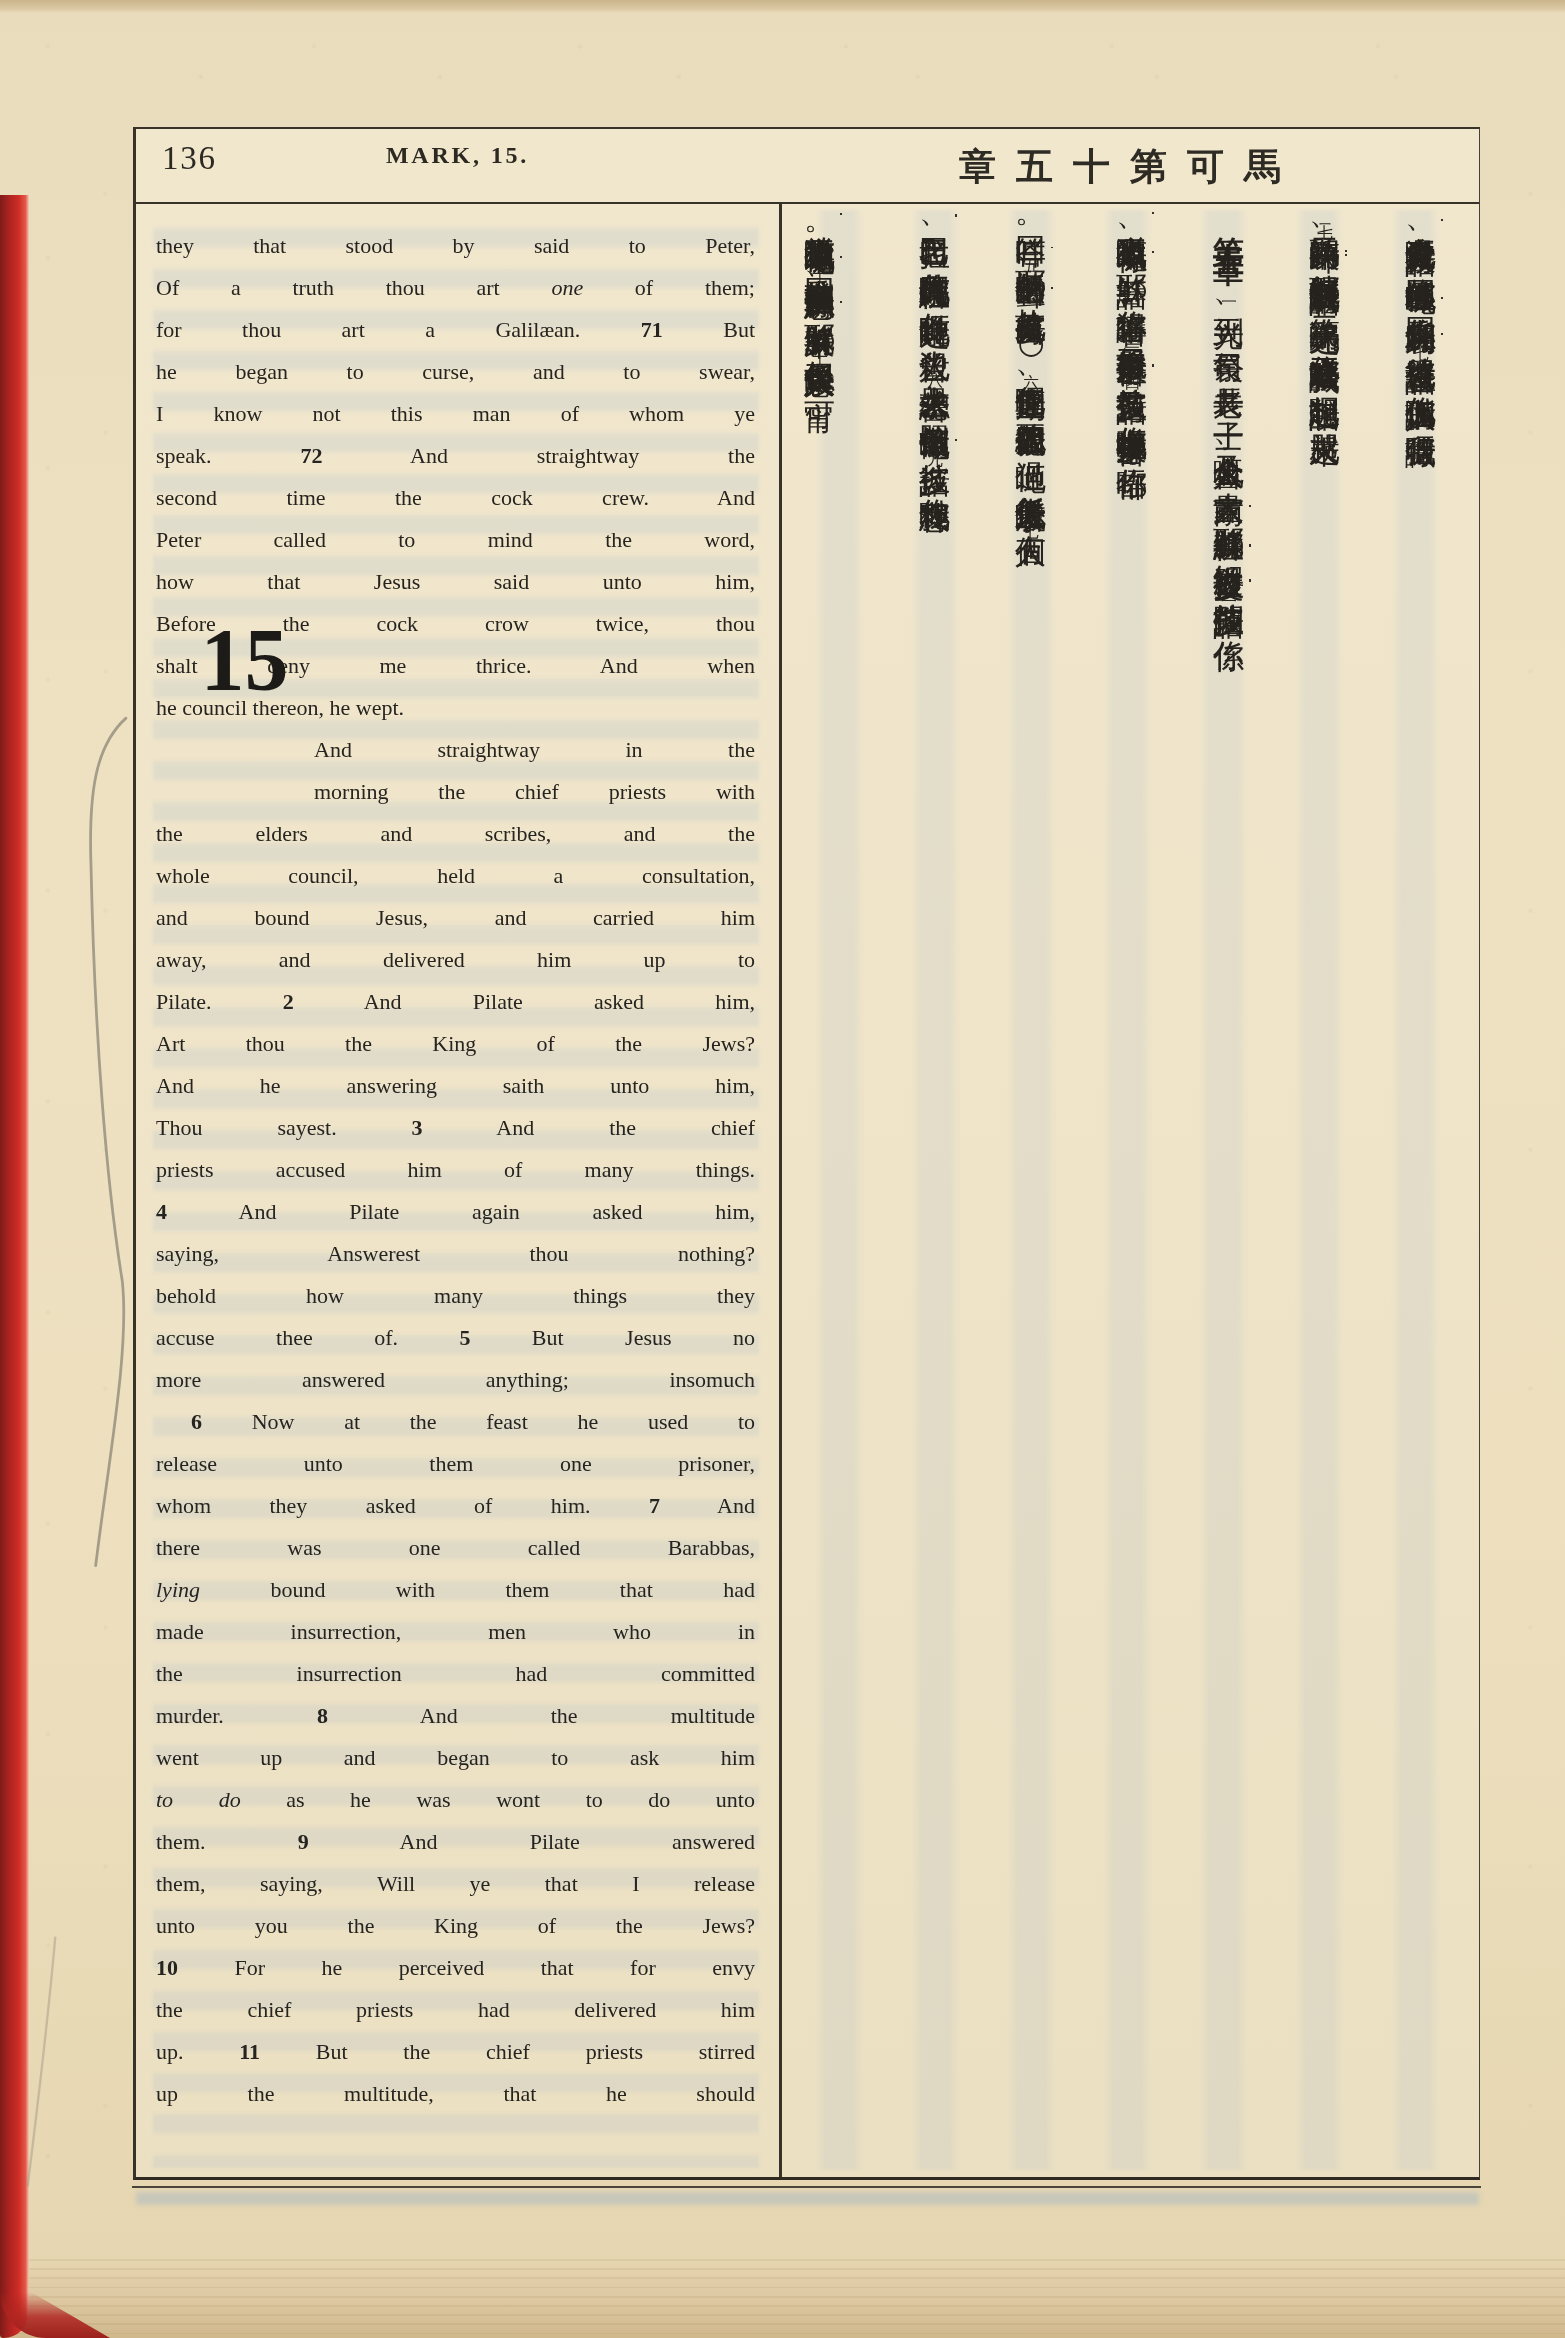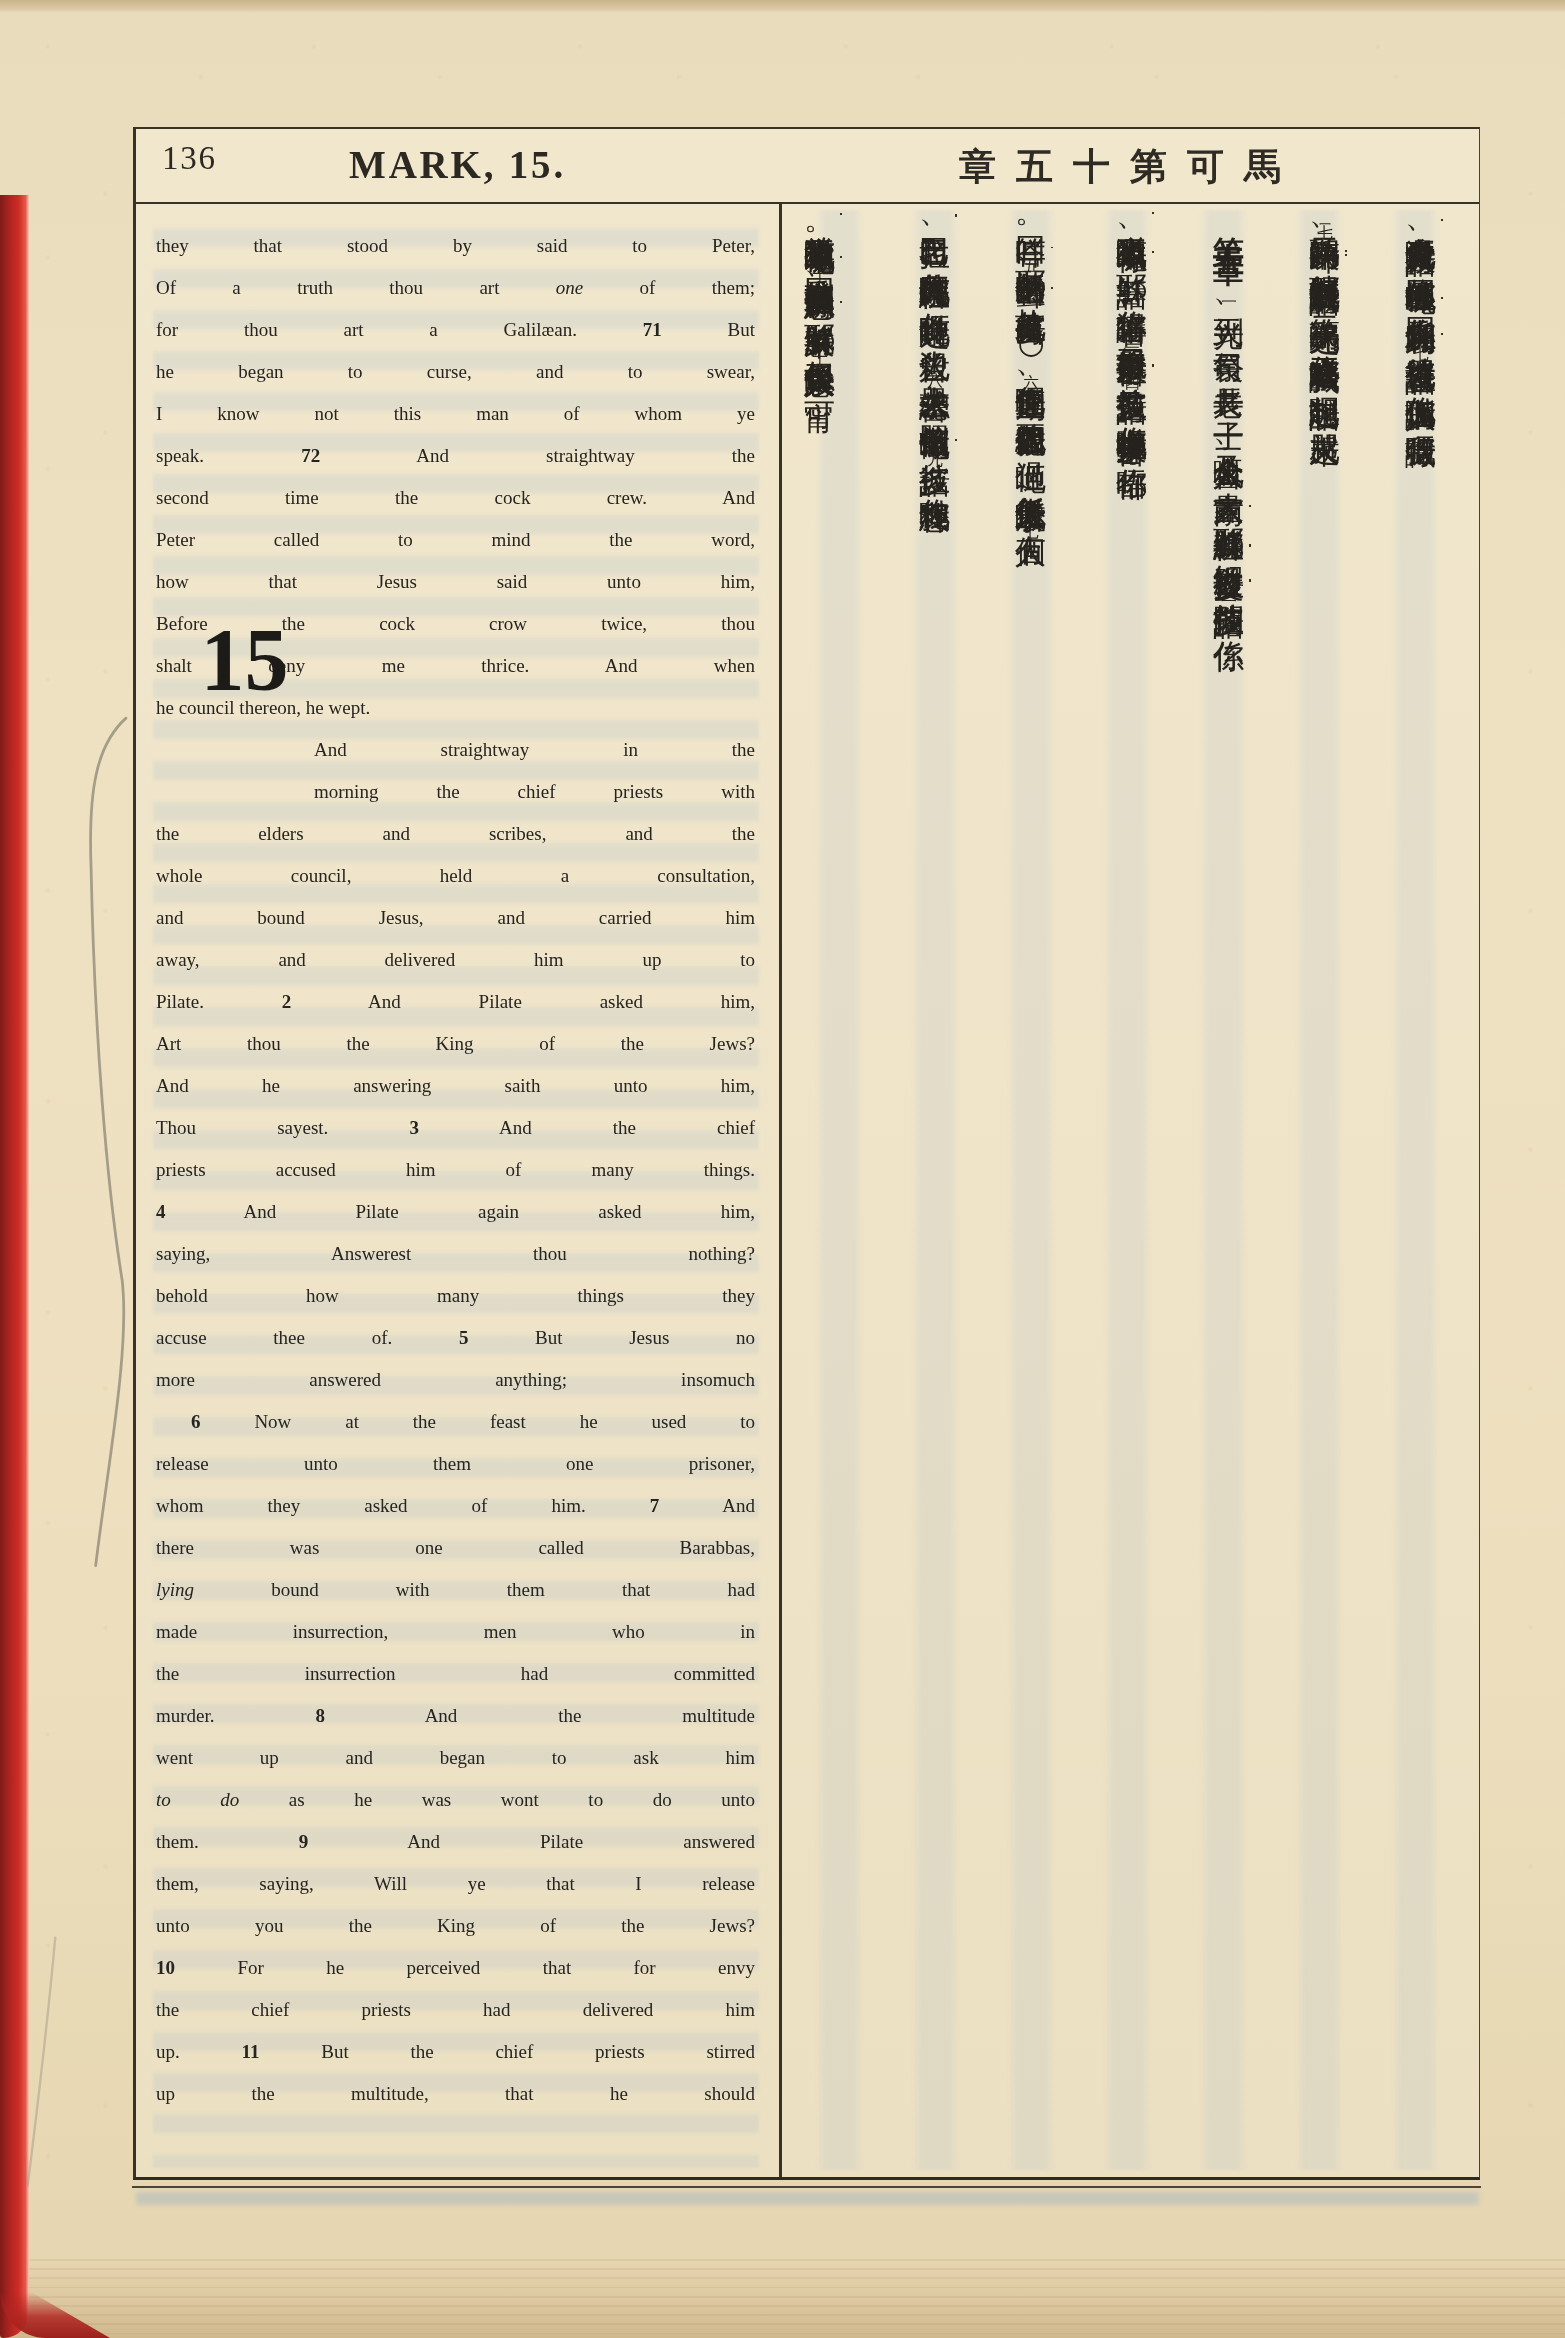--- a/index.html
+++ b/index.html
@@ -42,33 +42,33 @@
     background:linear-gradient(180deg,#f1e7cd,#efe4c8 55%,#ece0c2);
   }
   .frame::after{ 
     content:"";position:absolute;left:-3.7px;right:-1.8px;bottom:-11px;height:1.8px;background:#4a443a;}
   .frame::before{ 
     content:"";position:absolute;left:0;right:0;bottom:-27.5px;height:13px;background:rgba(140,170,200,.35);filter:blur(2.8px);}
   
   .header{position:absolute;left:0;top:0;width:100%;height:73px;border-bottom:2.8px solid #383329;}
   .pageno{position:absolute;left:26px;top:11px;font-size:33px;color:#2c2922;letter-spacing:1.8px;}
   .entitle{position:absolute;left:101px;top:13px;width:441px;text-align:center;
-    font-size:39px;font-weight:bold;color:#2c2922;letter-spacing:2.8px;}
+    font-size:24px;font-weight:bold;color:#2c2922;letter-spacing:2.8px;}
   .cntitle{position:absolute;left:635px;top:13px;width:698px;text-align:center;
     font-family:"DejaVu Sans",sans-serif;font-size:37px;font-weight:bold;color:#2e2b24;letter-spacing:20px;text-indent:20px;}
   
   .divider{position:absolute;left:643px;top:73px;bottom:0;width:2.8px;background:#383329;}
   
   .ghost-en{position:absolute;left:16.5px;top:88px;width:606px;bottom:9.2px;filter:blur(1.8px);opacity:.8;
     background:repeating-linear-gradient(180deg, transparent 0 8.3px, rgba(125,160,200,.17) 13.8px 27.5px, transparent 33px 41px);}
   .ghost-cn{position:absolute;left:654px;top:81px;width:681px;bottom:7.3px;filter:blur(1.8px);opacity:.8;
     background:repeating-linear-gradient(90deg, transparent 0 26px, rgba(125,160,200,.15) 35px 64px, transparent 73px 96px);}
   
   .encol{position:absolute;left:20px;top:96px;width:599px;color:#262420;}
-  .eline{font-size:19px;line-height:42px;white-space:nowrap;
+  .eline{font-size:22px;line-height:42px;white-space:nowrap;
     text-align:justify;text-align-last:justify;}
   .eline i{font-style:italic;}
   .eline b{font-weight:bold;}
   .eline.end{text-align-last:left;}
   .eline.ind{padding-left:35px;}
   .eline.dc{padding-left:158px;}
   .dropcap{position:absolute;left:5.5px;top:489px;width:147px;text-align:right;
     font-size:88px;font-weight:bold;color:#1d1b17;line-height:83px;}
   
   .cnarea{position:absolute;left:0;top:0;width:100%;height:100%;}

